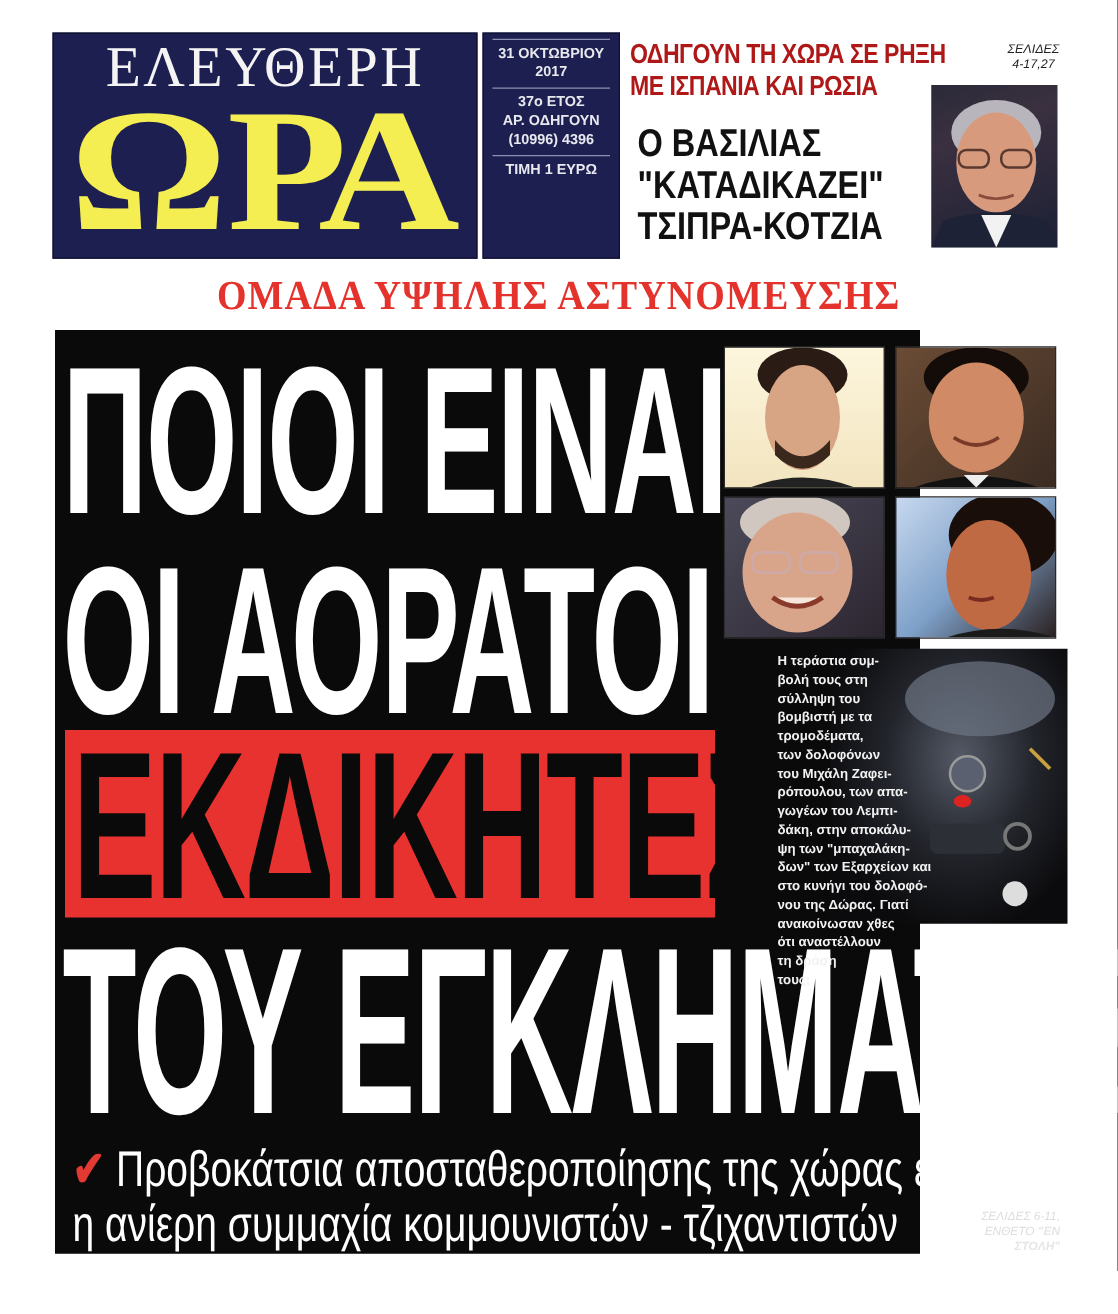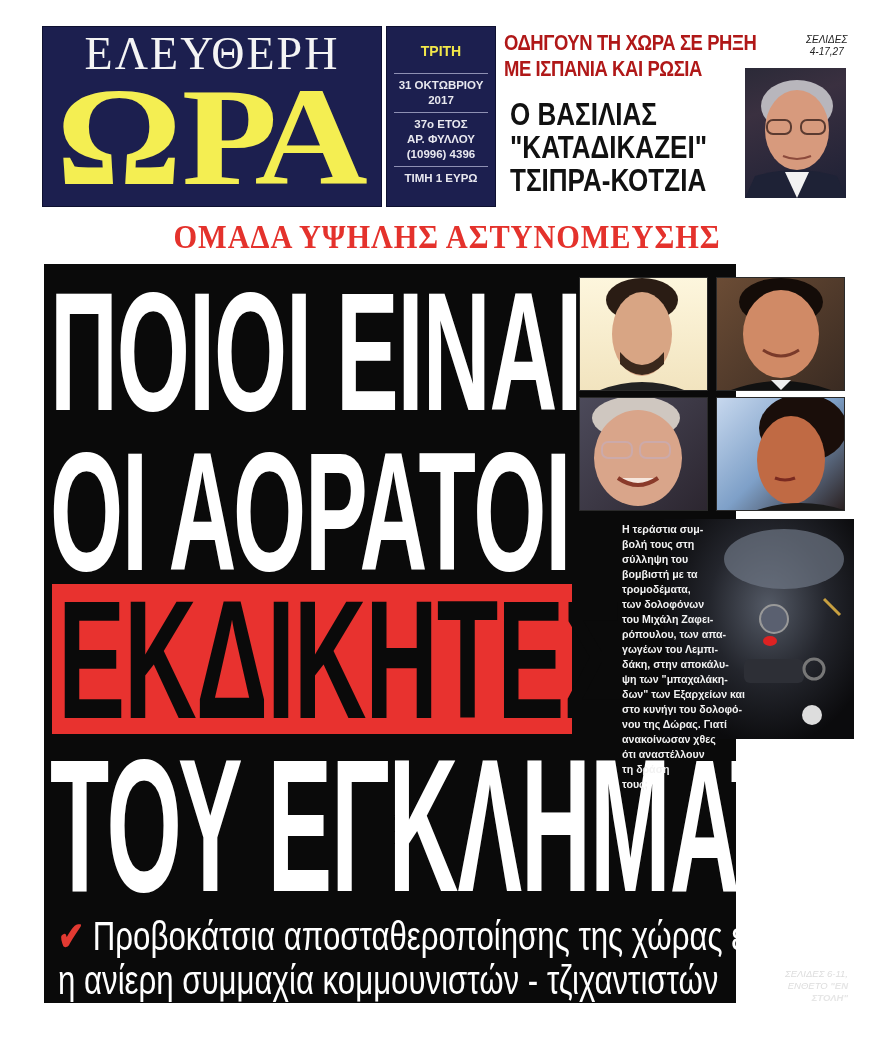--- a/index.html
+++ b/index.html
@@ -104,27 +104,26 @@
 </style>
 </head>
 <body>
 
 <div class="abs mast-main">
   <div class="mast-top">ΕΛΕΥΘΕΡΗ</div>
   <div class="mast-big">ΩΡΑ</div>
 </div>
 
 <div class="abs mast-date">
-  <div class="md-cell md-day">ΤΡΙΤΗ</div>
   <div class="md-sep"></div>
   <div class="md-cell md-line">31 ΟΚΤΩΒΡΙΟΥ</div>
   <div class="md-cell md-line">2017</div>
   <div class="md-sep"></div>
   <div class="md-cell md-line">37ο ΕΤΟΣ</div>
-  <div class="md-cell md-line">ΑΡ. ΦΥΛΛΟΥ</div>
+  <div class="md-cell md-line">ΑΡ. ΟΔΗΓΟΥΝ</div>
   <div class="md-cell md-line">(10996) 4396</div>
   <div class="md-sep"></div>
   <div class="md-cell md-line">ΤΙΜΗ 1 ΕΥΡΩ</div>
 </div>
 
 <div class="abs tr-head1">
   <div>ΟΔΗΓΟΥΝ ΤΗ ΧΩΡΑ ΣΕ ΡΗΞΗ</div>
   <div>ΜΕ ΙΣΠΑΝΙΑ ΚΑΙ ΡΩΣΙΑ</div>
 </div>
 <div class="abs tr-pages">

